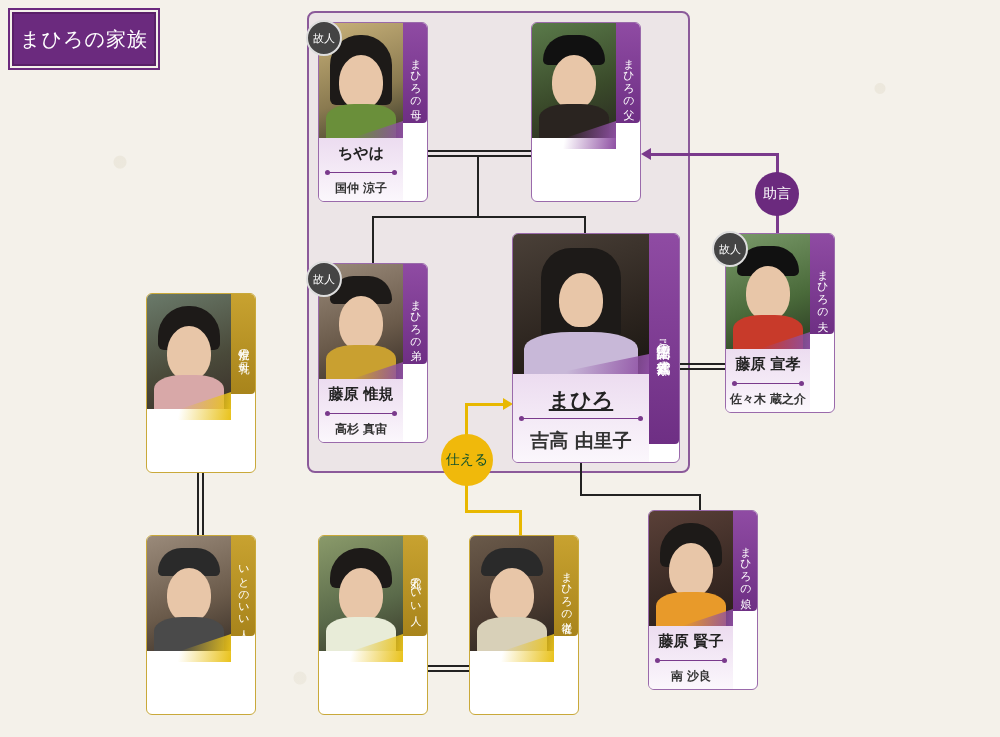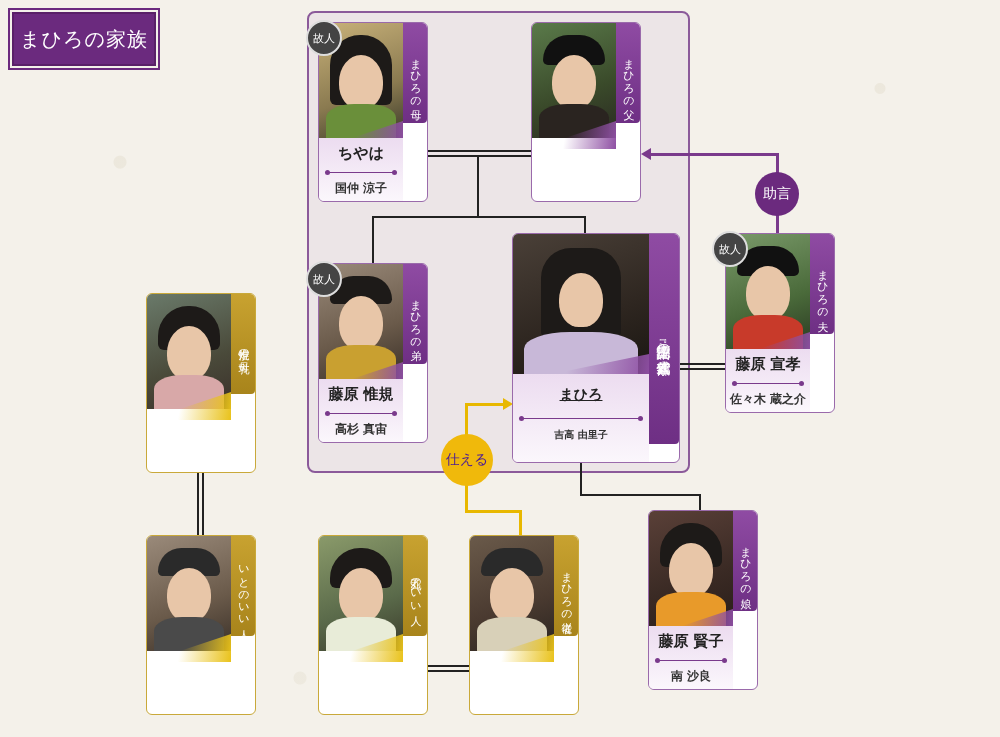--- a/index.html
+++ b/index.html
@@ -72,32 +72,32 @@
   .card.gold .divider::before, .card.gold .divider::after { background:#c9a93a; }
   .divider::before { left:-2px; } .divider::after { right:-2px; }
   .actor-name { position:absolute; left:0; right:0; top:42px; text-align:center; font-size:12px; font-weight:bold; color:#333; }
   .deceased {
     position:absolute; width:36px; height:36px; border-radius:50%;
     background:#444; border:2px solid #ddd; color:#fff; font-size:11px;
     display:flex; align-items:center; justify-content:center; box-sizing:border-box; z-index:3;
   }
   .badge { position:absolute; border-radius:50%; display:flex; align-items:center; justify-content:center; font-size:14px; z-index:3; }
   .badge.purple { background:#6b2a7e; color:#fff; width:44px; height:44px; }
-  .badge.gold { background:#f0b90b; color:#4c1d95; width:52px; height:52px; }
+  .badge.gold { background:#f0b90b; color:#14532d; width:52px; height:52px; }
   .arrow-left { position:absolute; width:0; height:0; border-top:6px solid transparent; border-bottom:6px solid transparent; border-right:10px solid #7a3a8c; }
   .arrow-right { position:absolute; width:0; height:0; border-top:6px solid transparent; border-bottom:6px solid transparent; border-left:10px solid #e8b800; }
 
   
   .card.main .photo { height:140px; right:30px; }
   .card.main .swoosh { top:120px; right:30px; }
   .card.main .role-tab { width:30px; height:210px; font-size:14px; line-height:30px; }
   .card.main .name-area { top:140px; right:30px; }
-  .card.main .char-name { font-size:14px; top:12px;text-decoration:underline; }
+  .card.main .char-name { font-size:21px; top:12px;text-decoration:underline; }
   .card.main .divider { top:44px; }
-  .card.main .actor-name { font-size:10px; top:54px; }
+  .card.main .actor-name { font-size:19px; top:54px; }
 </style>
 </head>
 <body>
 
 <div class="title-plate">
   <span>まひろの家族</span>
 </div>
 
 <div class="group-box"></div>
 

